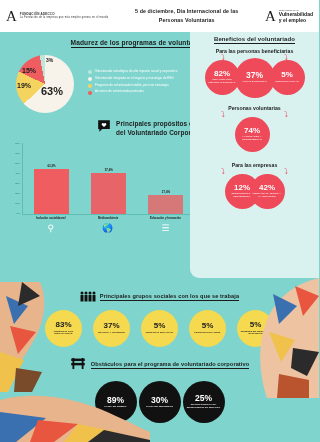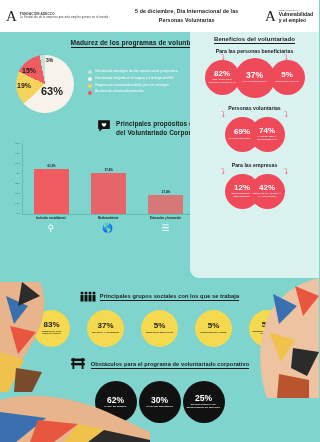--- a/index.html
+++ b/index.html
@@ -84,21 +84,21 @@
   .c-big .num { font-size:8.5px; }
   .c-sm .num { font-size:8px; }
   .circ .cap { font-size:2.5px; line-height:1.15; margin-top:1.2px; padding:0 2px; }
   .arrow { position:absolute; color:#ef4a5a; font-size:8px; top:-2px; }
   .a1 { left:26px; } .a2 { right:26px; }
 
   
   .groups { position:absolute; left:0; right:0; top:288px; height:58px; }
   .grp-head { display:flex; align-items:center; justify-content:center; gap:4px; }
   .grp-head .sec-title { font-size:5.6px; }
-  .ycircles { display:flex; justify-content:center; gap:17px; margin-top:4px; }
+  .ycircles { display:flex; justify-content:center; gap:11px; margin-top:4px; }
   .ycirc {
     width:37px; height:37px; border-radius:50%; background:#f5d94e; color:#1c1c1c;
     display:flex; flex-direction:column; align-items:center; justify-content:center; text-align:center;
   }
   .ycirc .num { font-size:8px; font-weight:bold; line-height:1; }
   .ycirc .cap { font-size:2.4px; line-height:1.1; margin-top:1.5px; padding:0 2px; font-weight:bold; }
 
   
   .obst { position:absolute; left:0; right:0; top:356px; }
   .obst-head { display:flex; align-items:center; justify-content:center; gap:5px; }
@@ -259,24 +259,20 @@
     <div class="circ c-sm c-right">
       <span class="num">5%</span>
       <span class="cap">RESPIRO FAMILIAR</span>
     </div>
   </div>
 
   <div class="grp-title">Personas voluntarias</div>
   <div class="circles">
     <span class="arrow a1">⤵</span>
     <span class="arrow a2">⤵</span>
-    <div class="circ c-sm c-left">
-      <span class="num">69%</span>
-      <span class="cap">MAYOR SENSIBILIDAD</span>
-    </div>
     <div class="circ c-sm c-right">
       <span class="num">74%</span>
       <span class="cap">HABILIDADES Y COMPETENCIAS</span>
     </div>
   </div>
 
   <div class="grp-title">Para las empresas</div>
   <div class="circles">
     <span class="arrow a1">⤵</span>
     <span class="arrow a2">⤵</span>
@@ -346,21 +342,21 @@
             <rect x="19" y="1" width="3" height="18"></rect>
           </g>
       </svg>
     </span>
     <div class="sec-title">
       <span class="underline">Obstáculos para el programa de voluntariado corporativo</span>
     </div>
   </div>
   <div class="bcircles">
     <div class="bcirc">
-      <span class="num">62%</span>
+      <span class="num">89%</span>
       <span class="cap">FALTA DE TIEMPO</span>
     </div>
     <div class="bcirc">
       <span class="num">30%</span>
       <span class="cap">FALTA DE RECURSOS</span>
     </div>
     <div class="bcirc">
       <span class="num">25%</span>
       <span class="cap">DIFICULTADES PARA MONITORIZAR EL IMPACTO</span>
     </div>

